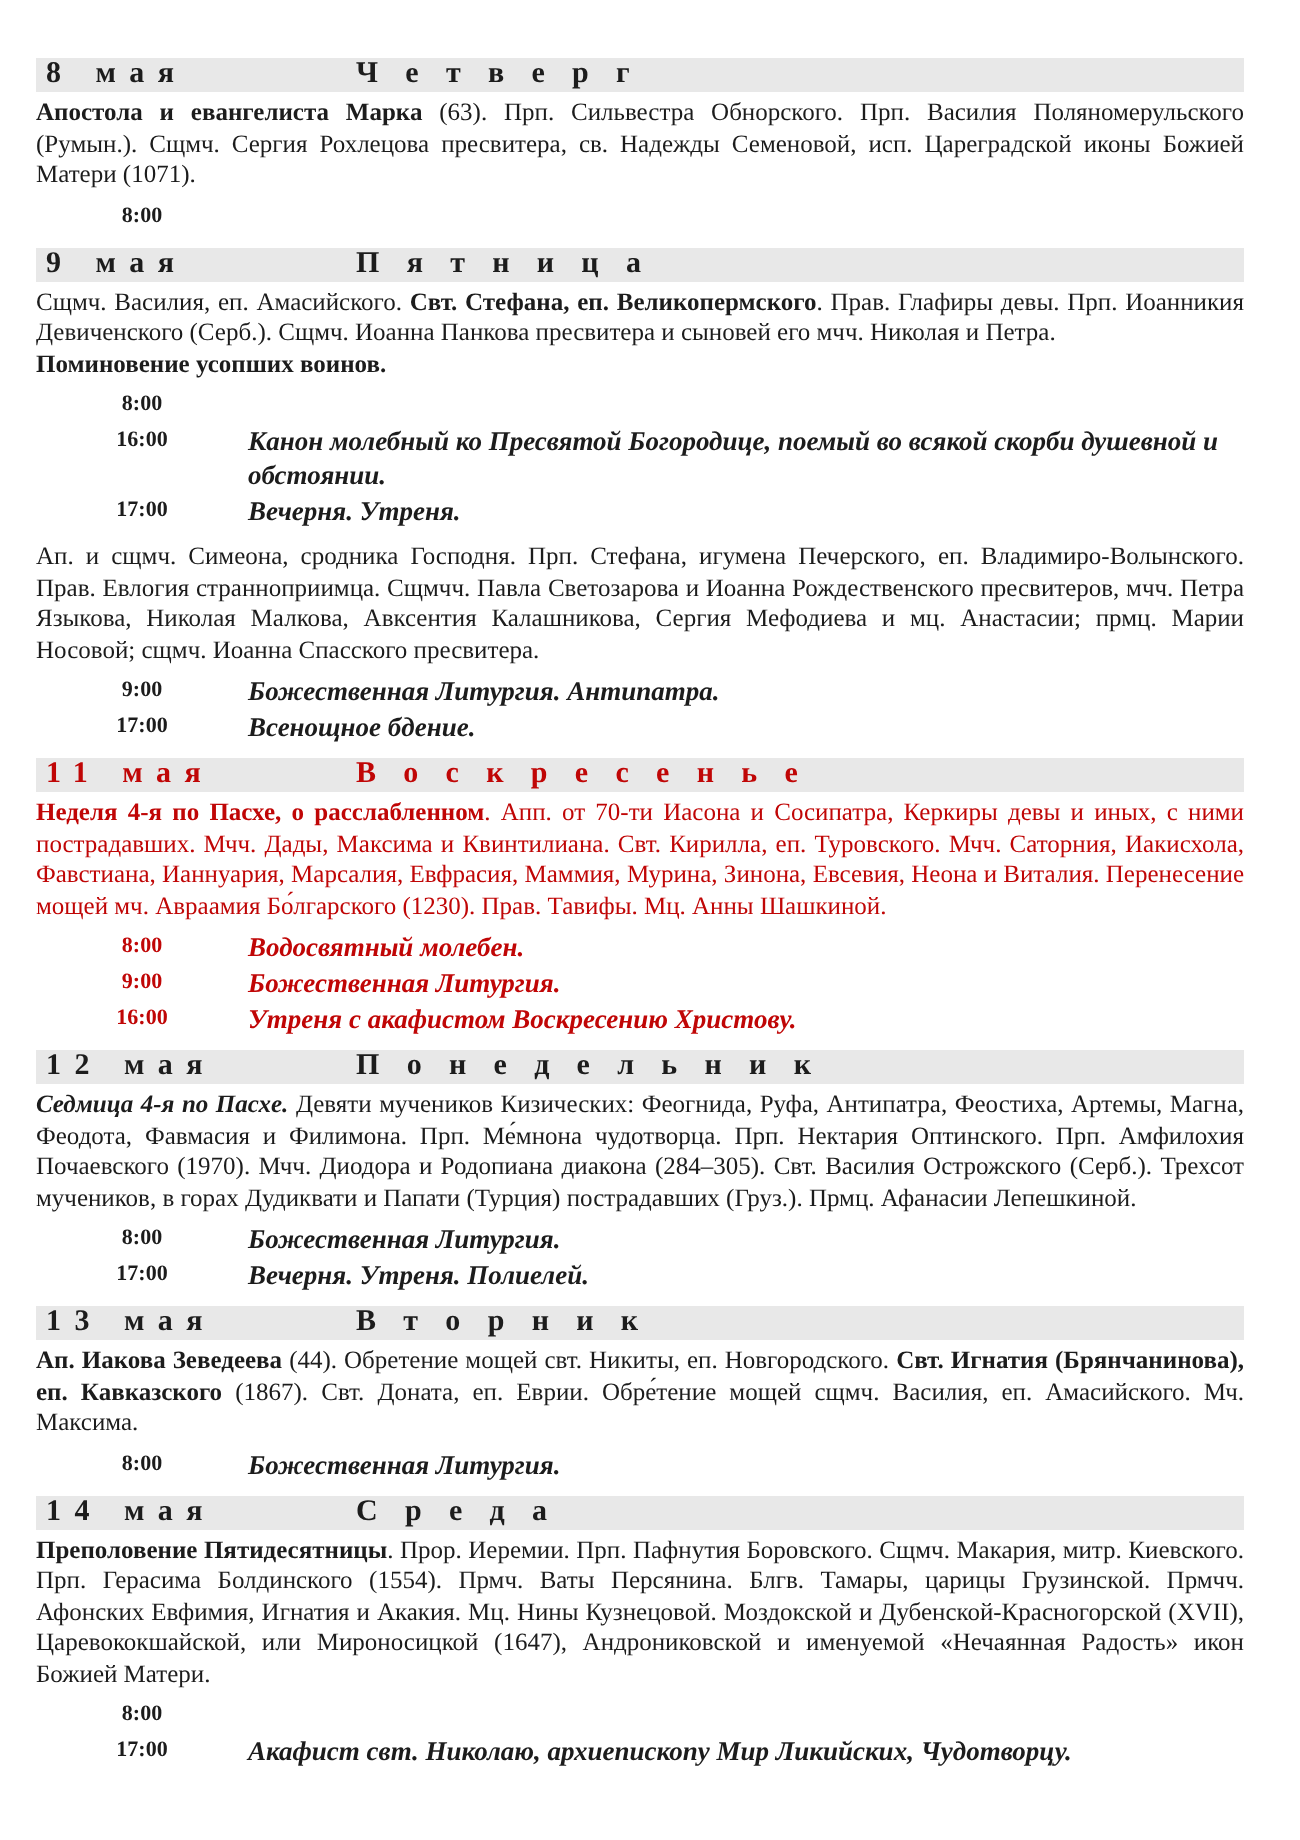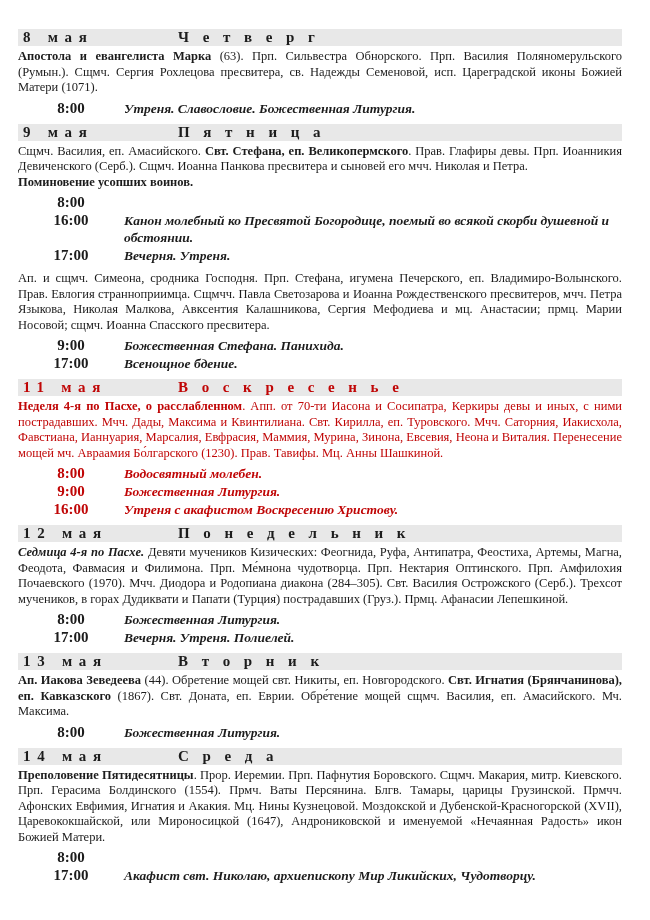--- a/index.html
+++ b/index.html
@@ -27,21 +27,21 @@
     margin: 0; font-size: 12.5px; line-height: 15.5px;
     text-align: justify;
   }
   .seg { font-weight: normal; font-style: normal; }
   .seg.b { font-weight: bold; }
   .seg.bi { font-weight: bold; font-style: italic; }
   .services { margin: 4px 0 7px 0; }
   .service-row { display: flex; margin-bottom: 1px; }
   .service-time {
     flex: 0 0 106px; text-align: center;
-    font-weight: bold; font-size: 15px; line-height: 17px;
+    font-weight: bold; font-size: 11px; line-height: 17px;
   }
   .service-text {
     flex: 1;
     font-weight: bold; font-style: italic;
     font-size: 13.5px; line-height: 17px;
   }
   .red, .red .day-header, .red .desc, .red .service-time, .red .service-text {
     color: var(--accent_red, #c00000);
   }
 </style>
@@ -49,21 +49,20 @@
 <body>
 
 <div class="page">
 
   <section class="day">
     <header class="day-header"><span class="day-date">8 мая</span><span class="day-weekday">Ч е т в е р г</span></header>
     <p class="desc"><span class="seg b">Апостола и евангелиста Марка</span><span class="seg"> (63). Прп. Сильвестра Обнорского. Прп. Василия Поляномерульского (Румын.). Сщмч. Сергия Рохлецова пресвитера, св. Надежды Семеновой, исп. Цареградской иконы Божией Матери (1071).</span></p>
     <div class="services">
       <div class="service-row">
           <span class="service-time">8:00</span>
-          <span class="service-text">Утреня. Славословие. Божественная Литургия.</span>
         </div>
     </div>
   </section>
 
   <section class="day">
     <header class="day-header"><span class="day-date">9 мая</span><span class="day-weekday">П я т н и ц а</span></header>
     <p class="desc"><span class="seg">Сщмч. Василия, еп. Амасийского. </span><span class="seg b">Свт. Стефана, еп. Великопермского</span><span class="seg">. Прав. Глафиры девы. Прп. Иоанникия Девиченского (Серб.). Сщмч. Иоанна Панкова пресвитера и сыновей его мчч. Николая и Петра.</span></p>
     <p class="desc"><span class="seg b">Поминовение усопших воинов.</span></p>
     <div class="services">
       <div class="service-row">
@@ -78,21 +77,21 @@
           <span class="service-text">Вечерня. Утреня.</span>
         </div>
     </div>
   </section>
 
   <section class="day">
     <p class="desc"><span class="seg">Ап. и сщмч. Симеона, сродника Господня. Прп. Стефана, игумена Печерского, еп. Владимиро-Волынского. Прав. Евлогия странноприимца. Сщмчч. Павла Светозарова и Иоанна Рождественского пресвитеров, мчч. Петра Языкова, Николая Малкова, Авксентия Калашникова, Сергия Мефодиева и мц. Анастасии; прмц. Марии Носовой; сщмч. Иоанна Спасского пресвитера.</span></p>
     <div class="services">
       <div class="service-row">
           <span class="service-time">9:00</span>
-          <span class="service-text">Божественная Стефана. Панихида.</span>
+          <span class="service-text">Божественная Литургия. Антипатра.</span>
         </div>
       <div class="service-row">
           <span class="service-time">17:00</span>
           <span class="service-text">Всенощное бдение.</span>
         </div>
     </div>
   </section>
 
   <section class="day red">
     <header class="day-header"><span class="day-date">11 мая</span><span class="day-weekday">В о с к р е с е н ь е</span></header>

